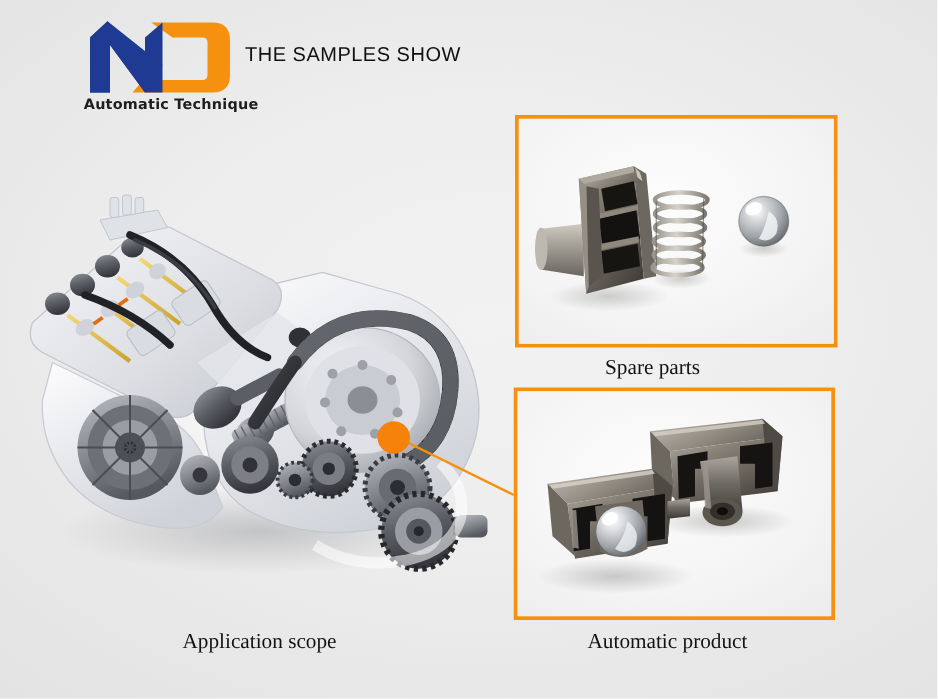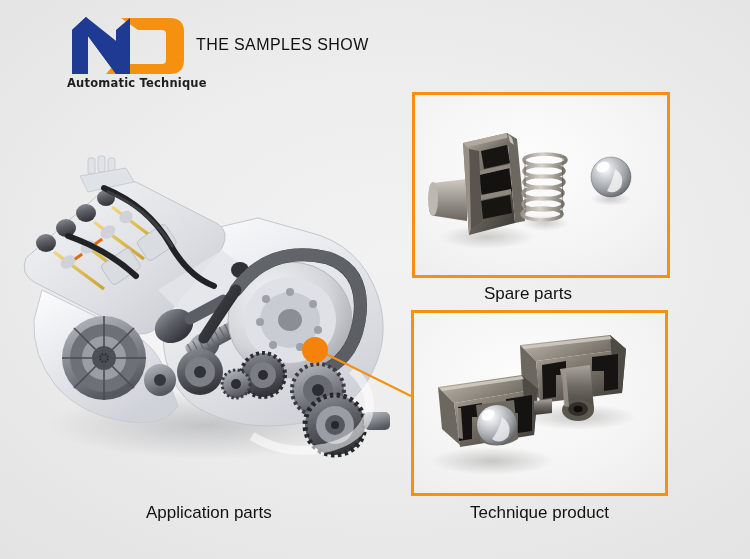--- a/index.html
+++ b/index.html
@@ -122,20 +122,21 @@
     background:
       radial-gradient(ellipse 230px 170px at 45% 38%, #fdfdfd 0%, #f4f4f4 55%, #e9e9e9 100%);
   }
 
   
   .caption {
     position: absolute;
     font-size: 17px;
     color: #121212;
     white-space: nowrap;
+    font-family: Liberation Serif, serif;
   }
   #caption-spare-parts  { left: 484px; top: 284px; }
   #caption-application  { left: 146px; top: 503px; }
   #caption-finished     { left: 470px; top: 503px; }
 
   
   .art { position: absolute; inset: 0; width: 100%; height: 100%; }
 </style>
 </head>
 <body>
@@ -528,17 +529,17 @@
 
           <path d="M120 88 L138 86 L138 100 L120 102 Z" fill="url(#fp-hub)"></path>
 
           <path d="M26 75 L108 63 L110 66 L28 78 Z" fill="#d8d3c9" opacity="0.8"></path>
           <path d="M43 95 L47 95 L49 126 L44 125 Z" fill="#9c968d" opacity="0.8"></path>
         </g>
       </svg>
     </div>
   </div>
 
-  <div id="caption-application" class="caption">Application parts</div>
-
-  <div id="caption-finished" class="caption">Technique product</div>
+  <div id="caption-application" class="caption">Application scope</div>
+
+  <div id="caption-finished" class="caption">Automatic product</div>
 
 </div>
 
 </body></html>

